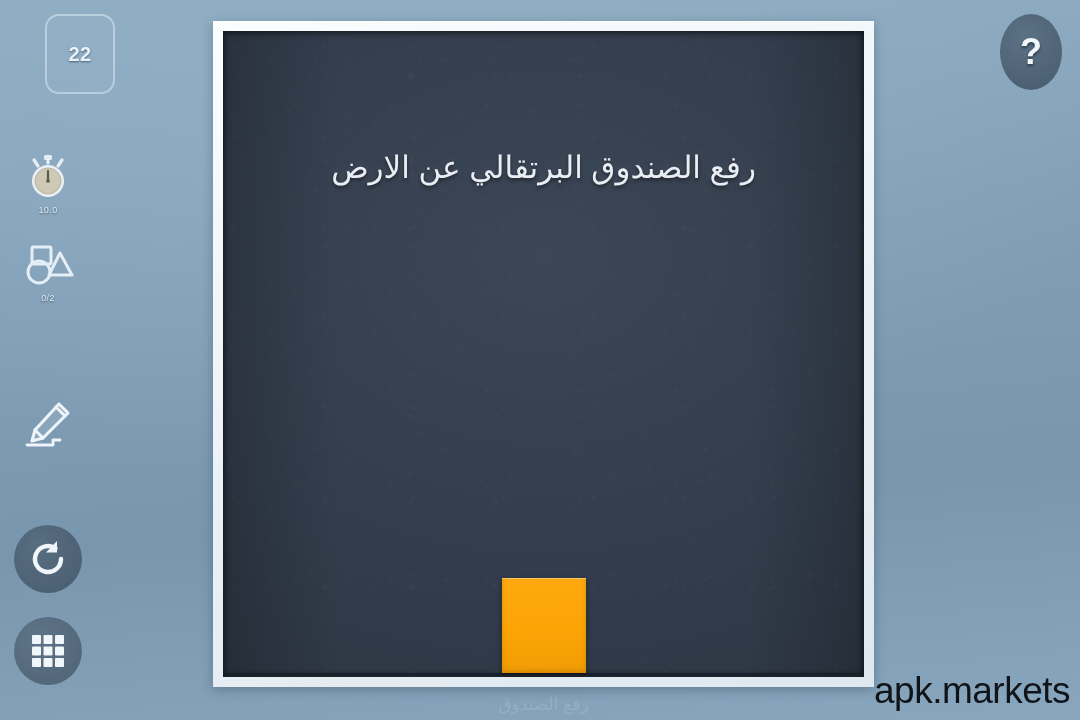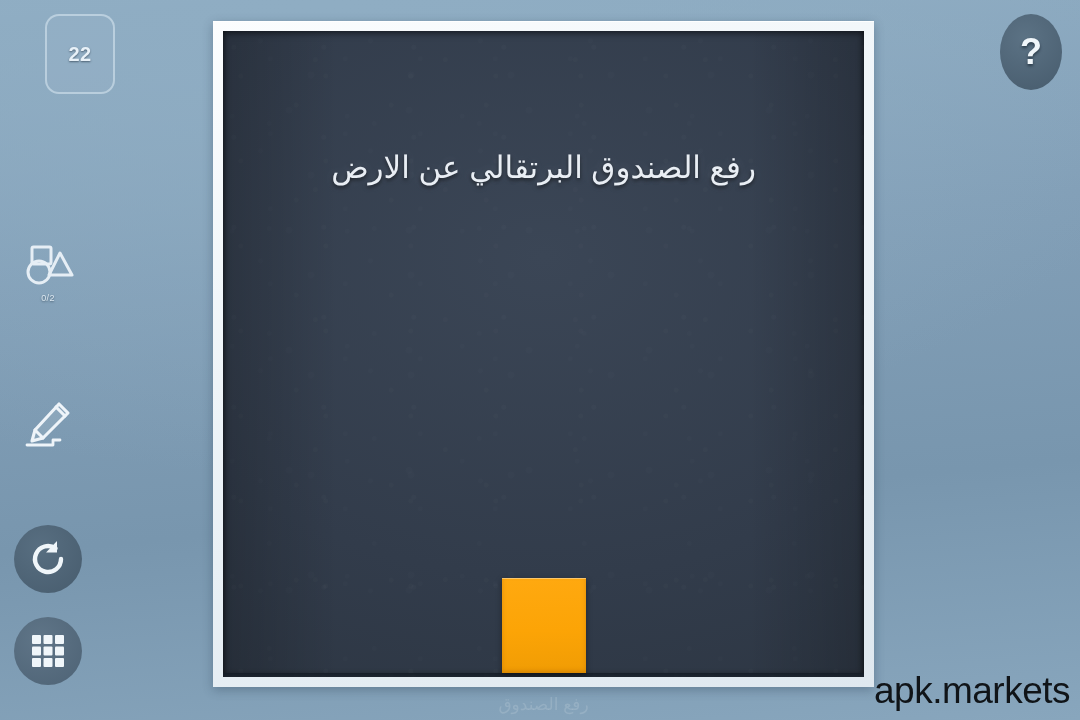--- a/index.html
+++ b/index.html
@@ -154,20 +154,36 @@
 </style>
 </head>
 <body>
 
 <div id="left-rail">
 
   <div id="level-badge">
     <span class="num">22</span>
   </div>
 
+  <div class="rail-stat" id="stat-timer">
+    <span class="glyph">
+      <svg width="96" height="50" viewBox="0 0 96 50">
+        <g transform="translate(48,27)">
+          <path d="M-14,-19 L-10,-13 M14,-19 L10,-13 M0,-21 L0,-16" stroke="#e6eef5" stroke-width="3.2" stroke-linecap="round" fill="none"></path>
+          <rect x="-4" y="-24" width="8" height="5" rx="1.6" fill="#e6eef5"></rect>
+          <circle cx="0" cy="2" r="16" fill="#e9eff5"></circle>
+          <circle cx="0" cy="2" r="13" fill="#cdc9b4"></circle>
+          <circle cx="0" cy="2" r="13" fill="none" stroke="#b9b5a0" stroke-width="1"></circle>
+          <path d="M0,2 L0,-8" stroke="#5d5a4c" stroke-width="2.2" stroke-linecap="round"></path>
+          <circle cx="0" cy="2" r="1.8" fill="#5d5a4c"></circle>
+        </g>
+      </svg>
+    </span>
+    <span class="val">10.0</span>
+  </div>
 
   <div class="rail-stat" id="stat-shapes">
     <span class="glyph">
       <svg width="96" height="50" viewBox="0 0 96 50">
         <g transform="translate(48,25)" fill="none" stroke="#e6eef5" stroke-width="3">
           <rect x="-16" y="-18" width="19" height="17" rx="1.5"></rect>
           <circle cx="-9" cy="7" r="11"></circle>
           <path d="M12,-12 L24,10 L1,10 Z" stroke-linejoin="round"></path>
         </g>
       </svg>

